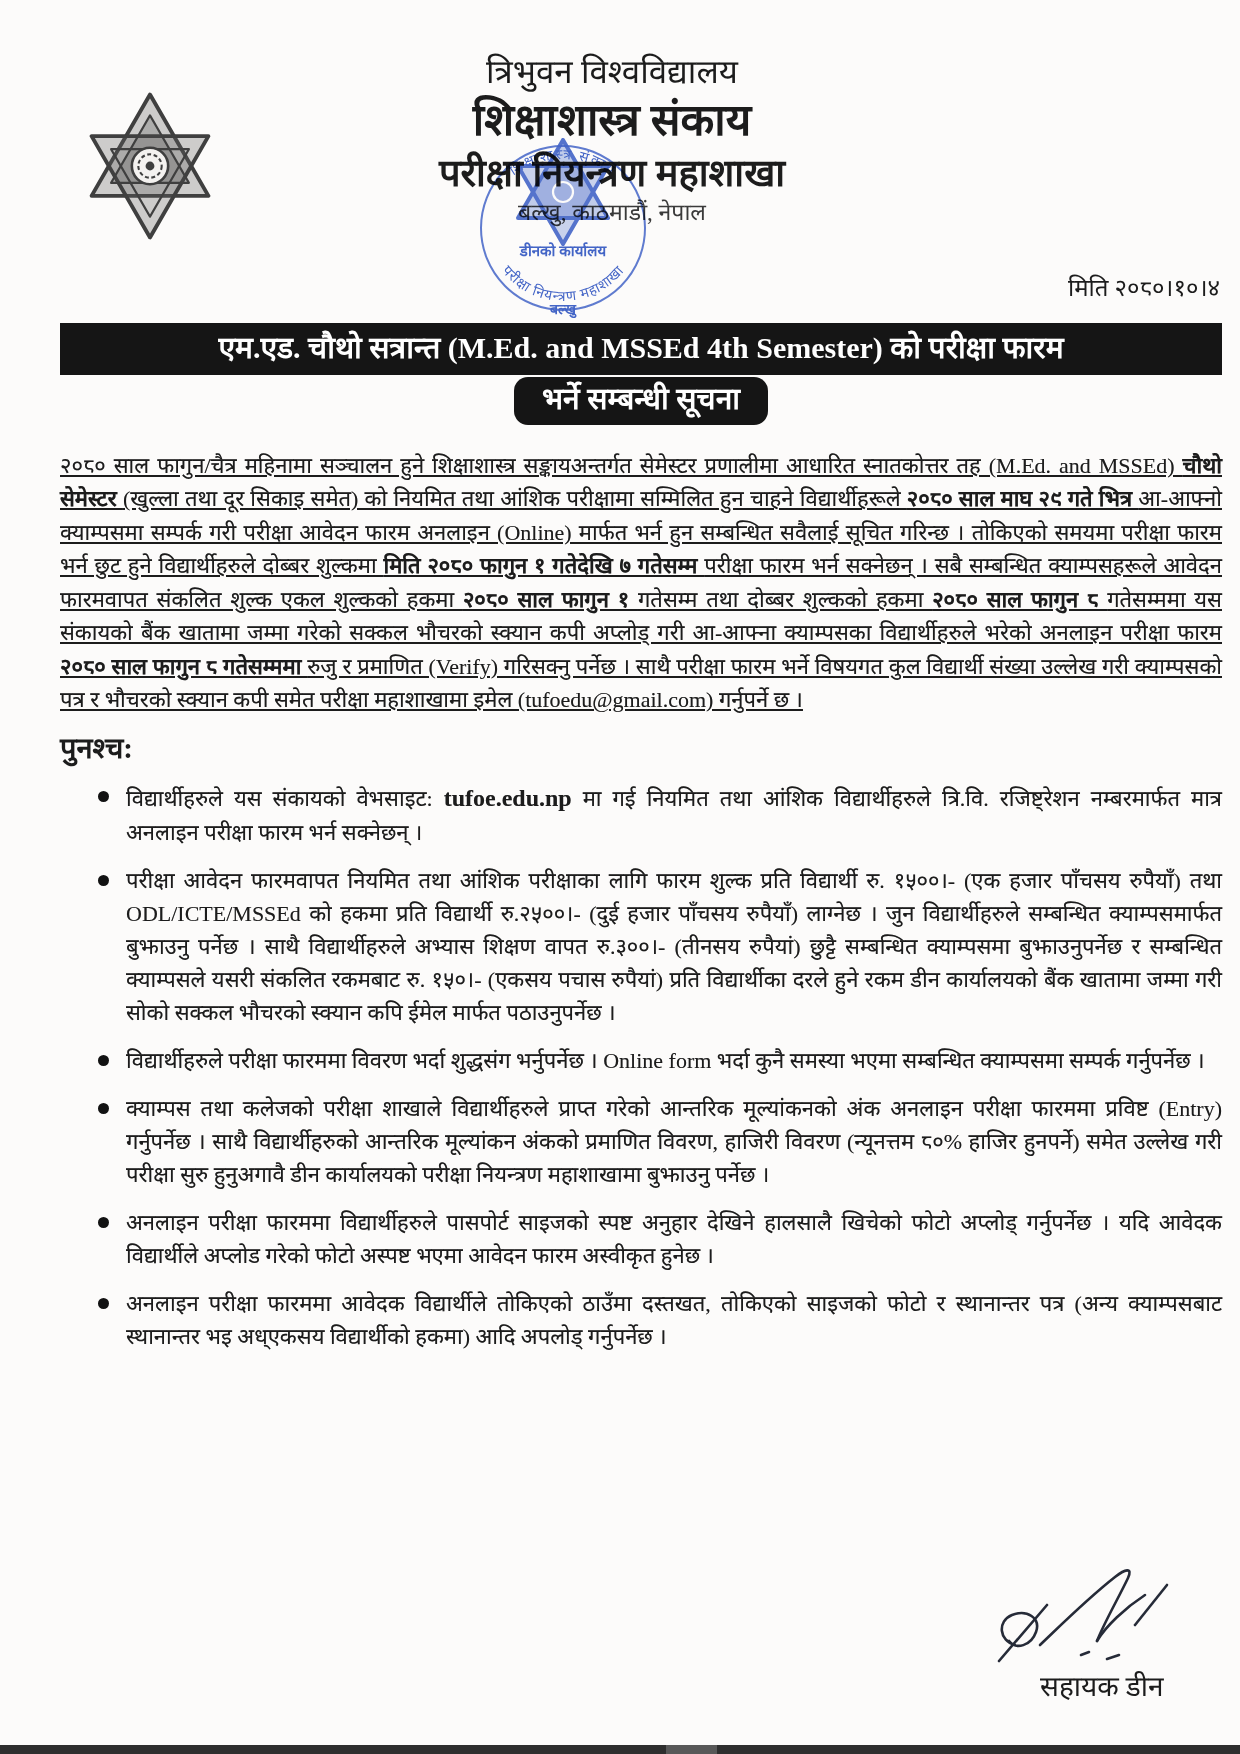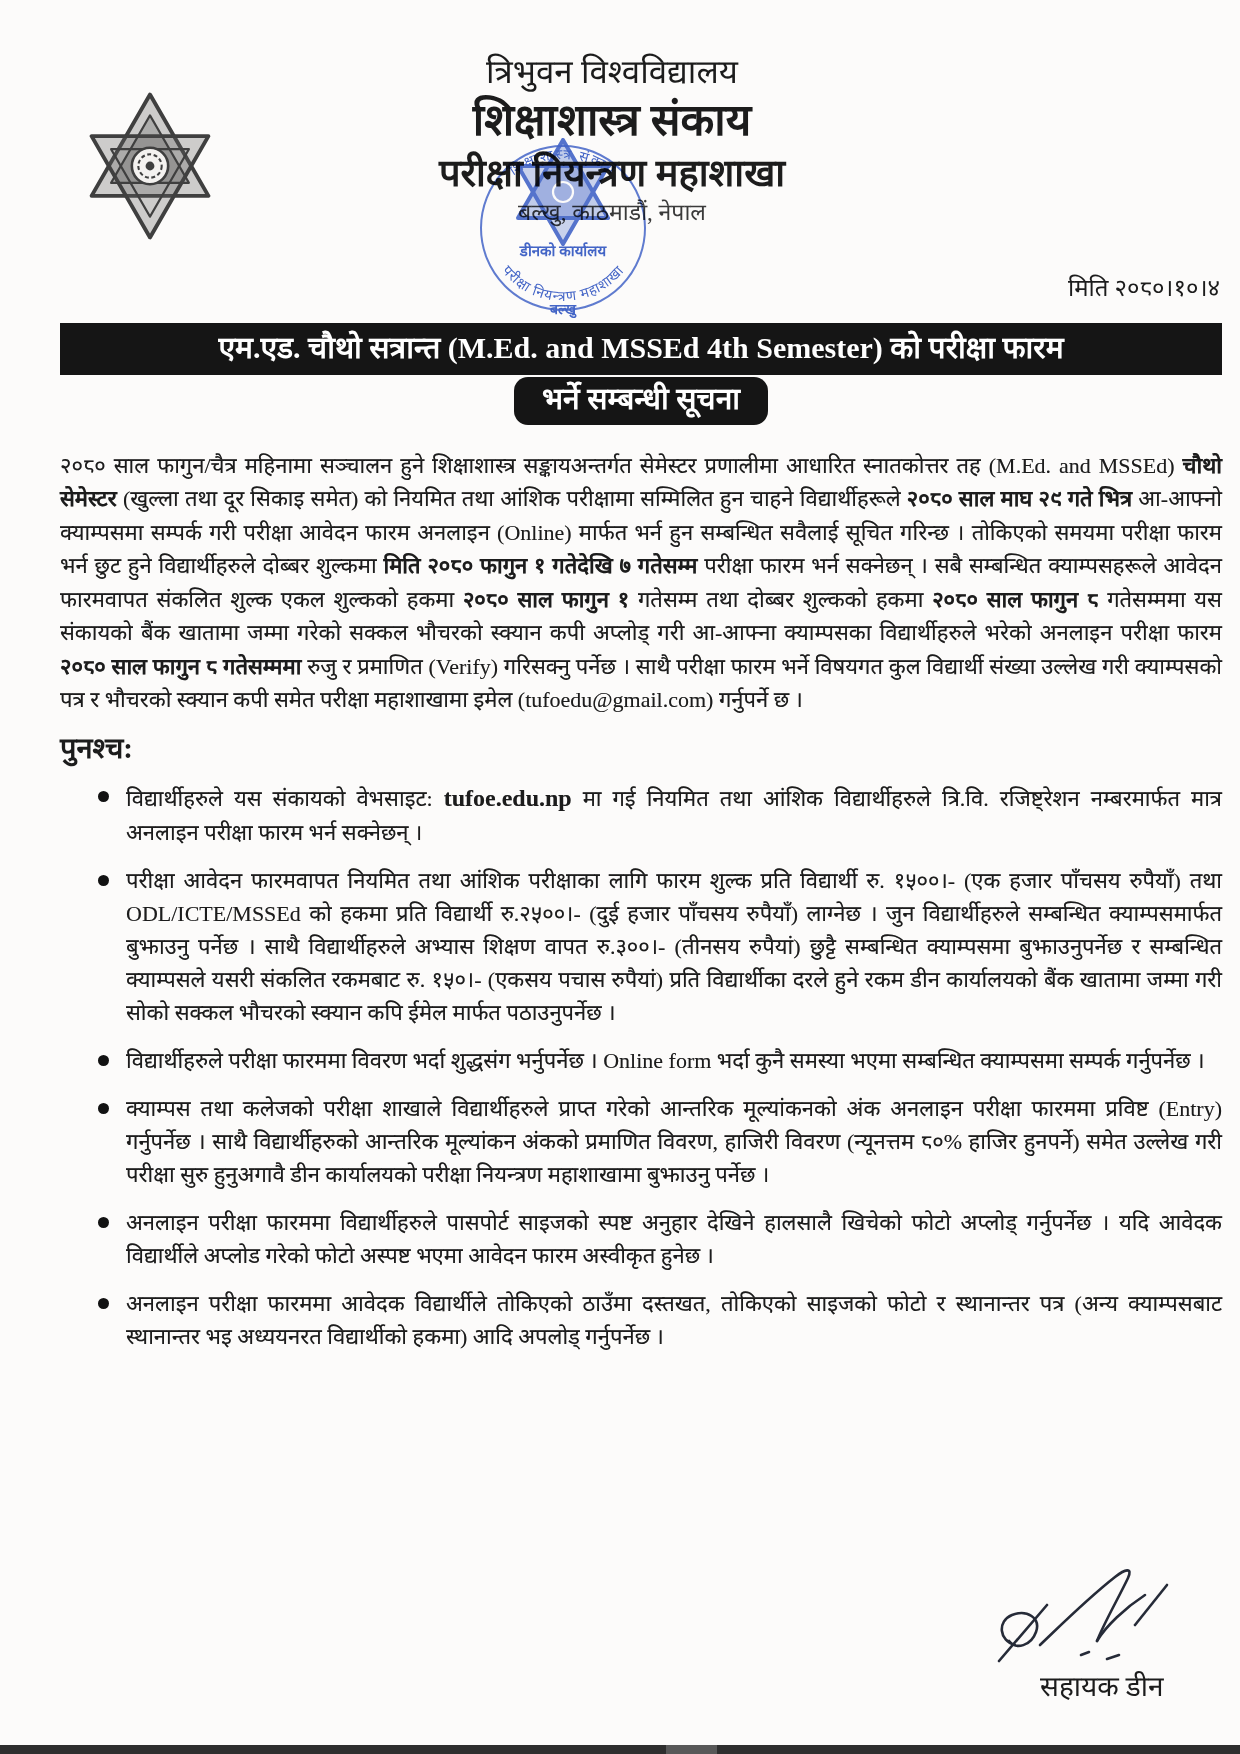--- a/index.html
+++ b/index.html
@@ -27,21 +27,21 @@
   .banner{text-align:center;}
   .banner-line1{
     display:block;background:#151515;color:#fff;font-weight:700;
     font-size:30px;line-height:1.0;padding:10px 4px 12px;white-space:nowrap;
   }
   .banner-line2{
     display:inline-block;background:#151515;color:#fff;font-weight:700;
     font-size:30px;line-height:1.0;padding:7px 28px 11px;margin-top:2px;border-radius:14px;
   }
   .intro{margin:24px 0 0;font-size:22px;line-height:1.52;text-align:justify;
-         text-shadow:0 0 .4px rgba(0,0,0,.35);}
+         text-shadow:0 0 .4px rgba(0,0,0,.35);text-decoration:underline;}
   .ps-label{margin-top:10px;font-size:29px;font-weight:700;}
   ul.bullets{list-style:none;margin:14px 0 0;padding:0 0 0 38px;}
   ul.bullets li{
     position:relative;margin-bottom:15px;padding-left:28px;
     font-size:22px;line-height:1.5;text-align:justify;
     text-shadow:0 0 .4px rgba(0,0,0,.35);
   }
   ul.bullets li::before{
     content:"";position:absolute;left:0;top:11px;width:11px;height:11px;
     border-radius:50%;background:#121212;
@@ -115,21 +115,21 @@
     <p class="intro"><span>२०८० साल फागुन/चैत्र महिनामा सञ्चालन हुने शिक्षाशास्त्र सङ्कायअन्तर्गत सेमेस्टर प्रणालीमा आधारित स्नातकोत्तर तह (M.Ed. and MSSEd) </span><b>चौथो सेमेस्टर </b><span>(खुल्ला तथा दूर सिकाइ समेत) को नियमित तथा आंशिक परीक्षामा सम्मिलित हुन चाहने विद्यार्थीहरूले </span><b>२०८० साल माघ २९ गते भित्र </b><span>आ-आफ्नो क्याम्पसमा सम्पर्क गरी परीक्षा आवेदन फारम अनलाइन (Online) मार्फत भर्न हुन सम्बन्धित सवैलाई सूचित गरिन्छ । तोकिएको समयमा परीक्षा फारम भर्न छुट हुने विद्यार्थीहरुले दोब्बर शुल्कमा </span><b>मिति २०८० फागुन १ गतेदेखि ७ गतेसम्म </b><span>परीक्षा फारम भर्न सक्नेछन् । सबै सम्बन्धित क्याम्पसहरूले आवेदन फारमवापत संकलित शुल्क एकल शुल्कको हकमा </span><b>२०८० साल फागुन १ </b><span>गतेसम्म तथा दोब्बर शुल्कको हकमा </span><b>२०८० साल फागुन ८ </b><span>गतेसम्ममा यस संकायको बैंक खातामा जम्मा गरेको सक्कल भौचरको स्क्यान कपी अप्लोड् गरी आ-आफ्ना क्याम्पसका विद्यार्थीहरुले भरेको अनलाइन परीक्षा फारम </span><b>२०८० साल फागुन ८ गतेसम्ममा </b><span>रुजु र प्रमाणित (Verify) गरिसक्नु पर्नेछ । साथै परीक्षा फारम भर्ने विषयगत कुल विद्यार्थी संख्या उल्लेख गरी क्याम्पसको पत्र र भौचरको स्क्यान कपी समेत परीक्षा महाशाखामा इमेल (tufoedu@gmail.com) गर्नुपर्ने छ ।</span></p>
 
     <div class="ps-label">पुनश्च:</div>
 
     <ul class="bullets">
       <li><span>विद्यार्थीहरुले यस संकायको वेभसाइट: </span><span class="latin-big">tufoe.edu.np</span><span> मा गई नियमित तथा आंशिक विद्यार्थीहरुले त्रि.वि. रजिष्ट्रेशन नम्बरमार्फत मात्र अनलाइन परीक्षा फारम भर्न सक्नेछन् ।</span></li>
       <li><span>परीक्षा आवेदन फारमवापत नियमित तथा आंशिक परीक्षाका लागि फारम शुल्क प्रति विद्यार्थी रु. १५००।- (एक हजार पाँचसय रुपैयाँ) तथा ODL/ICTE/MSSEd को हकमा प्रति विद्यार्थी रु.२५००।- (दुई हजार पाँचसय रुपैयाँ) लाग्नेछ । जुन विद्यार्थीहरुले सम्बन्धित क्याम्पसमार्फत बुझाउनु पर्नेछ । साथै विद्यार्थीहरुले अभ्यास शिक्षण वापत रु.३००।- (तीनसय रुपैयां) छुट्टै सम्बन्धित क्याम्पसमा बुझाउनुपर्नेछ र सम्बन्धित क्याम्पसले यसरी संकलित रकमबाट रु. १५०।- (एकसय पचास रुपैयां) प्रति विद्यार्थीका दरले हुने रकम डीन कार्यालयको बैंक खातामा जम्मा गरी सोको सक्कल भौचरको स्क्यान कपि ईमेल मार्फत पठाउनुपर्नेछ ।</span></li>
       <li><span>विद्यार्थीहरुले परीक्षा फारममा विवरण भर्दा शुद्धसंग भर्नुपर्नेछ । Online form भर्दा कुनै समस्या भएमा सम्बन्धित क्याम्पसमा सम्पर्क गर्नुपर्नेछ ।</span></li>
       <li><span>क्याम्पस तथा कलेजको परीक्षा शाखाले विद्यार्थीहरुले प्राप्त गरेको आन्तरिक मूल्यांकनको अंक अनलाइन परीक्षा फारममा प्रविष्ट (Entry) गर्नुपर्नेछ । साथै विद्यार्थीहरुको आन्तरिक मूल्यांकन अंकको प्रमाणित विवरण, हाजिरी विवरण (न्यूनत्तम ८०% हाजिर हुनपर्ने) समेत उल्लेख गरी परीक्षा सुरु हुनुअगावै डीन कार्यालयको परीक्षा नियन्त्रण महाशाखामा बुझाउनु पर्नेछ ।</span></li>
       <li><span>अनलाइन परीक्षा फारममा विद्यार्थीहरुले पासपोर्ट साइजको स्पष्ट अनुहार देखिने हालसालै खिचेको फोटो अप्लोड् गर्नुपर्नेछ । यदि आवेदक विद्यार्थीले अप्लोड गरेको फोटो अस्पष्ट भएमा आवेदन फारम अस्वीकृत हुनेछ ।</span></li>
-      <li><span>अनलाइन परीक्षा फारममा आवेदक विद्यार्थीले तोकिएको ठाउँमा दस्तखत, तोकिएको साइजको फोटो र स्थानान्तर पत्र (अन्य क्याम्पसबाट स्थानान्तर भइ अध्ययनरत विद्यार्थीको हकमा) आदि अपलोड् गर्नुपर्नेछ ।</span></li>
+      <li><span>अनलाइन परीक्षा फारममा आवेदक विद्यार्थीले तोकिएको ठाउँमा दस्तखत, तोकिएको साइजको फोटो र स्थानान्तर पत्र (अन्य क्याम्पसबाट स्थानान्तर भइ अध्एकसय विद्यार्थीको हकमा) आदि अपलोड् गर्नुपर्नेछ ।</span></li>
     </ul>
   </div>
 
   <svg class="sig" viewBox="0 0 200 108" xmlns="http://www.w3.org/2000/svg">
     <g fill="none" stroke="#262b38" stroke-width="2.6" stroke-linecap="round">
       <path d="M30,80 C14,76 12,56 27,50 C42,44 56,53 51,67 C46,81 31,85 24,76"></path>
       <path d="M14,96 L62,40"></path>
       <path d="M55,80 C76,60 102,34 130,12 C140,4 148,2 143,13 C134,32 118,60 112,76"></path>
       <path d="M112,76 C121,61 140,43 160,30"></path>
       <path d="M150,60 L182,20"></path>

